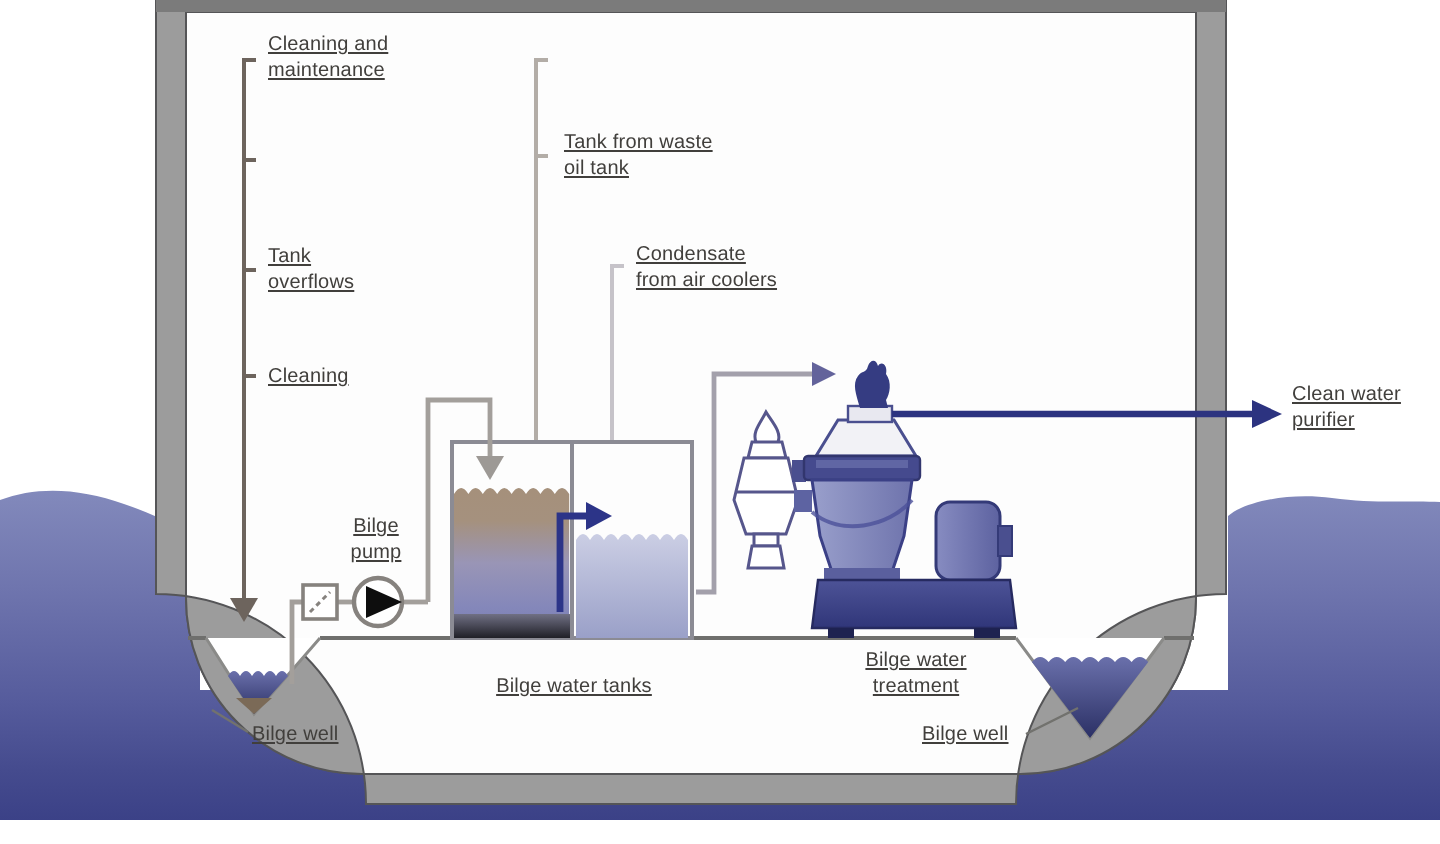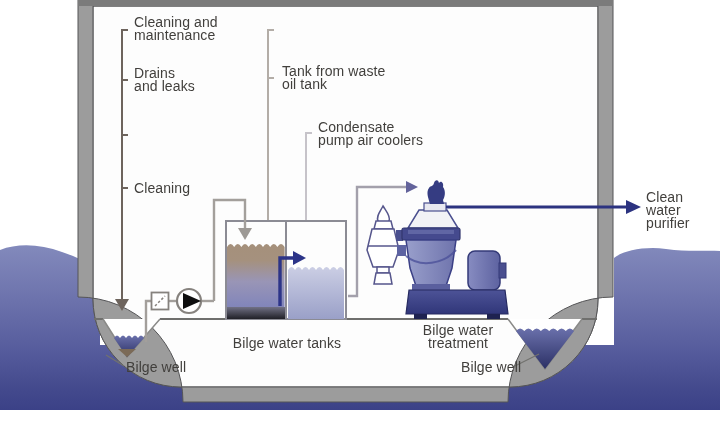--- a/index.html
+++ b/index.html
@@ -1,20 +1,20 @@
 <!DOCTYPE html>
 <html><head>
 <meta charset="utf-8">
 <style>
   html,body{margin:0;padding:0;background:#ffffff;}
   .stage{position:relative;width:720px;height:422px;background:#ffffff;overflow:hidden;
          font-family:"Liberation Sans", sans-serif;}
   .stage svg{position:absolute;left:0;top:0;}
-  .lbl{position:absolute;font-size:14px;line-height:13px;color:#413f3c;
-       white-space:pre-line;letter-spacing:0.1px;}
+  .lbl{position:absolute;font-size:10px;line-height:13px;color:#413f3c;
+       white-space:pre-line;letter-spacing:0.1px;text-decoration:underline;}
   .lbl.center{text-align:center;}
 </style>
 </head>
 <body>
 
 <div class="stage">
 
 <svg width="720" height="422" viewBox="0 0 720 422">
   <defs>
     <linearGradient id="seaGrad" gradientUnits="userSpaceOnUse" x1="0" y1="244" x2="0" y2="410">
@@ -161,27 +161,29 @@
   </g>
 
   <g>
     <path d="M446,207 L626,207" stroke="#2c3380" stroke-width="3.2" fill="none"></path>
     <path d="M626,200 L626,214 L641,207 Z" fill="#2c3380"></path>
   </g>
 </svg>
 
 <div class="lbl" style="left:134px;top:16px">Cleaning and
 maintenance</div>
-<div class="lbl" style="left:134px;top:67px">Drains
-and leaks</div>
+<div class="lbl" style="left:134px;top:122px">Tank
+overflows</div>
 <div class="lbl" style="left:134px;top:182px">Cleaning</div>
 <div class="lbl" style="left:282px;top:65px">Tank from waste
 oil tank</div>
 <div class="lbl" style="left:318px;top:121px">Condensate
-pump air coolers</div>
+from air coolers</div>
+<div class="lbl center" style="left:160px;top:257px;width:56px">Bilge
+pump</div>
 <div class="lbl center" style="left:227px;top:337px;width:120px">Bilge water tanks</div>
 <div class="lbl center" style="left:408px;top:324px;width:100px">Bilge water
 treatment</div>
 <div class="lbl" style="left:126px;top:361px">Bilge well</div>
 <div class="lbl" style="left:461px;top:361px">Bilge well</div>
 <div class="lbl" style="left:646px;top:191px">Clean water
 purifier</div>
 
 </div>
 

